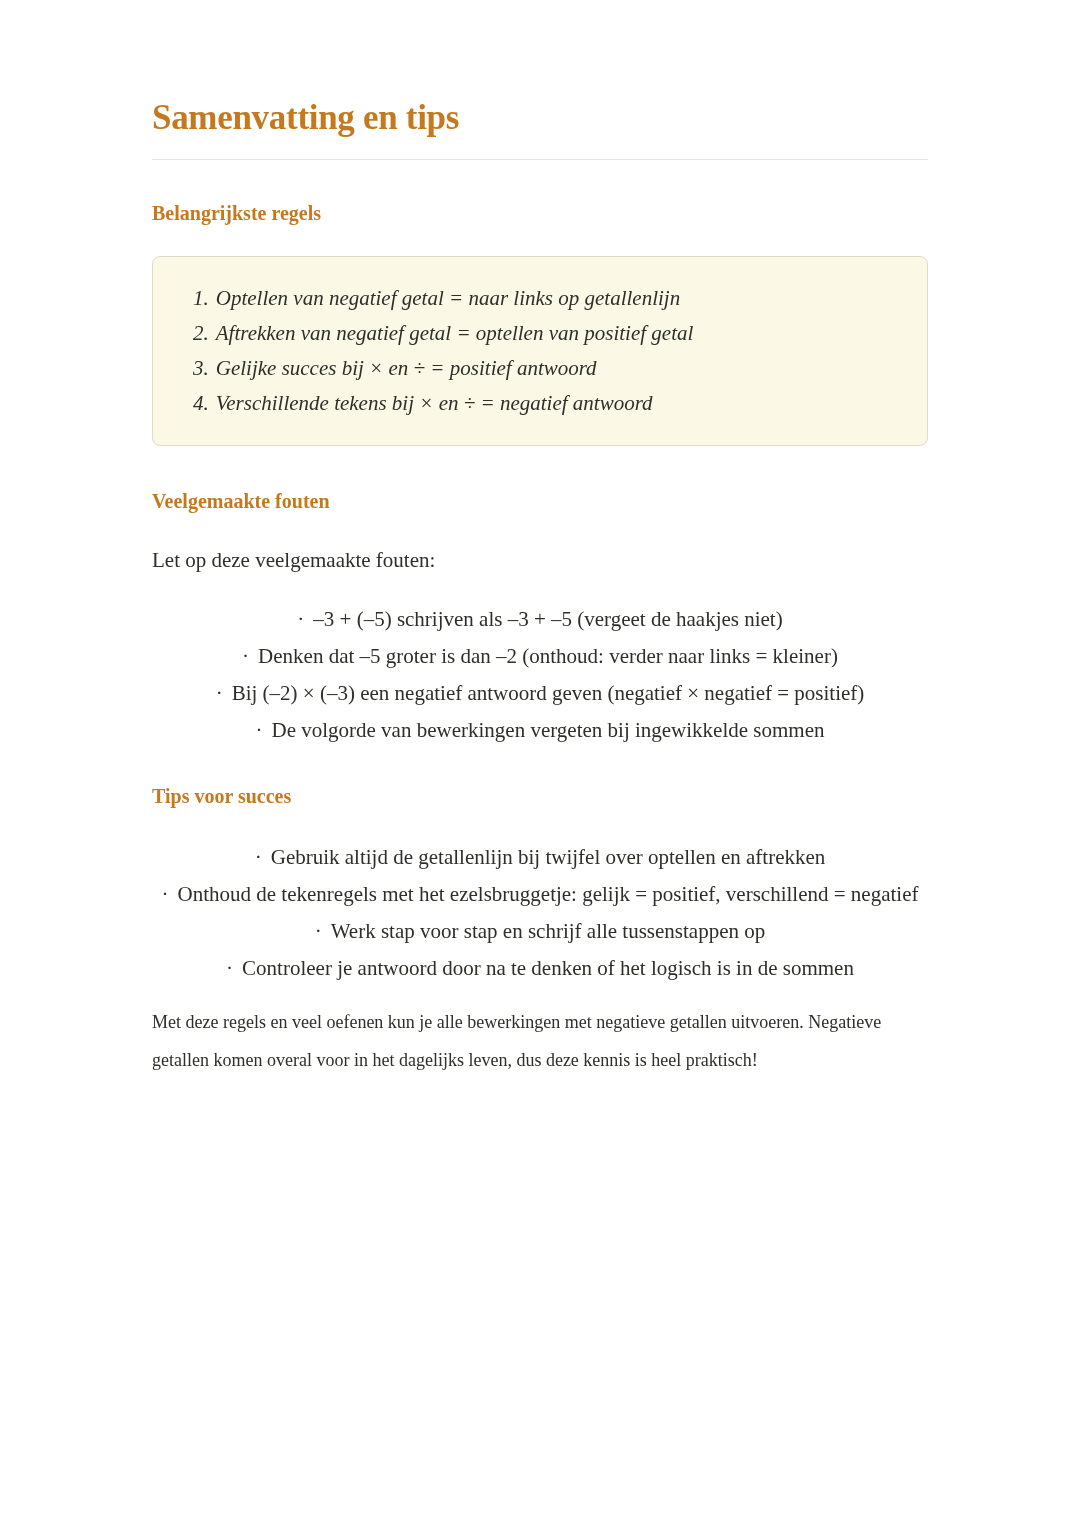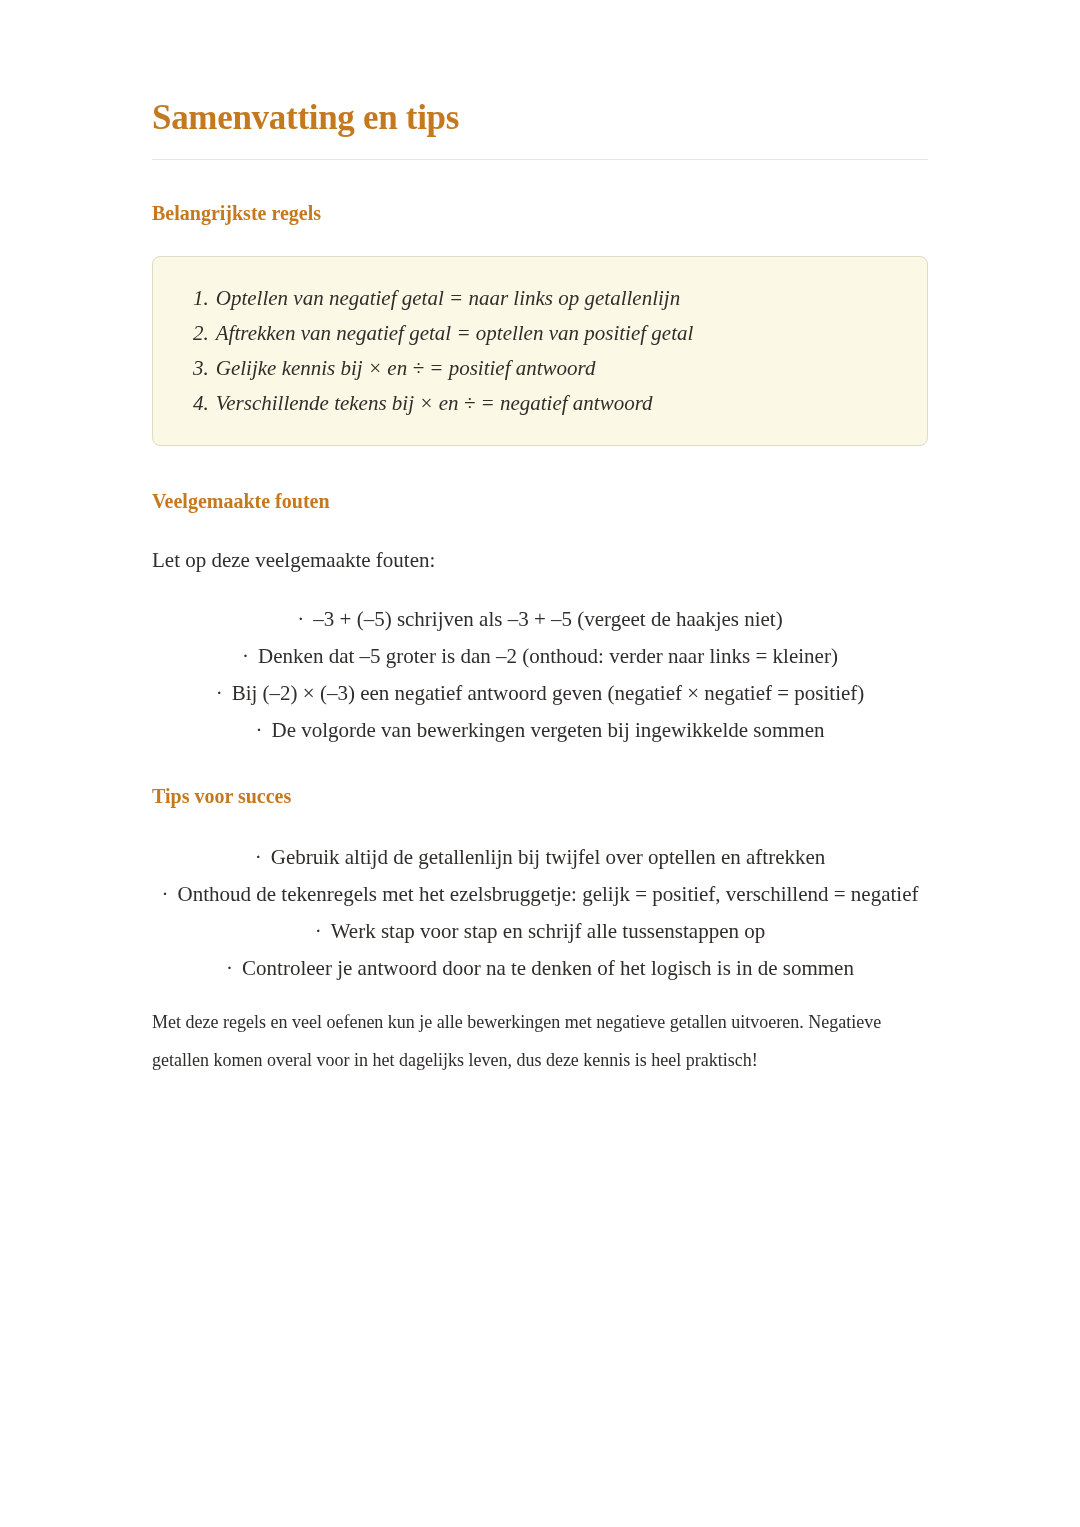--- a/index.html
+++ b/index.html
@@ -85,21 +85,21 @@
 <div class="page">
 
   <h1 class="doc-title">Samenvatting en tips</h1>
   <hr class="divider">
 
   <h2 class="section-heading rules-heading">Belangrijkste regels</h2>
 
   <div class="rulebox">
     <div class="rule-item"><span class="num">1.</span><span>Optellen van negatief getal = naar links op getallenlijn</span></div>
     <div class="rule-item"><span class="num">2.</span><span>Aftrekken van negatief getal = optellen van positief getal</span></div>
-    <div class="rule-item"><span class="num">3.</span><span>Gelijke kennis bij × en ÷ = positief antwoord</span></div>
+    <div class="rule-item"><span class="num">3.</span><span>Gelijke succes bij × en ÷ = positief antwoord</span></div>
     <div class="rule-item"><span class="num">4.</span><span>Verschillende tekens bij × en ÷ = negatief antwoord</span></div>
   </div>
 
   <h2 class="section-heading mistakes-heading">Veelgemaakte fouten</h2>
 
   <p class="intro">Let op deze veelgemaakte fouten:</p>
 
   <div class="bullets mistakes-list">
     <p class="bullet"><span class="dot">·</span><span>–3 + (–5) schrijven als –3 + –5 (vergeet de haakjes niet)</span></p>
     <p class="bullet"><span class="dot">·</span><span>Denken dat –5 groter is dan –2 (onthoud: verder naar links = kleiner)</span></p>

